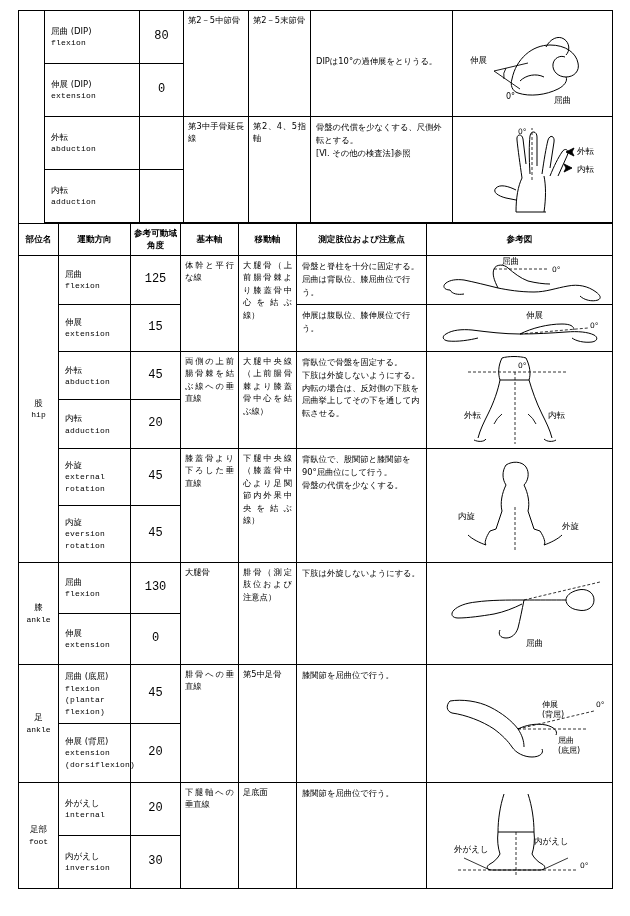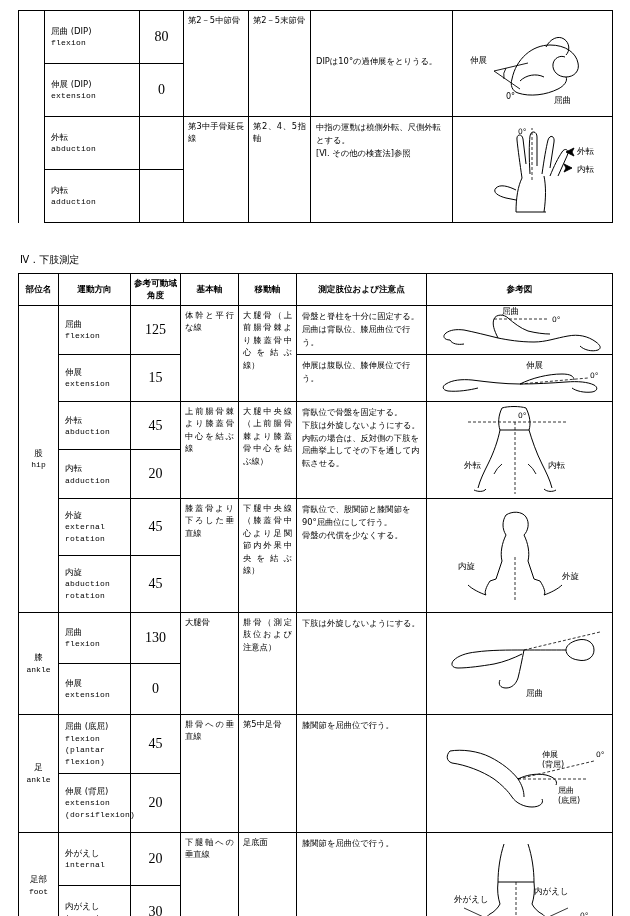--- a/index.html
+++ b/index.html
@@ -62,22 +62,22 @@
   .note-cell {
     font-family: "DejaVu Sans", sans-serif;
     font-size: 8.3px;
     line-height: 1.55;
     text-align: left;
     padding: 4px 5px;
     vertical-align: top;
   }
   .angle-cell {
     text-align: center;
-    font-family: Liberation Serif, serif;
-    font-size: 14px;
+    font-family: Liberation Mono, monospace;
+    font-size: 12px;
     margin-top: 27px;
   }
   .part-cell {
     text-align: center;
     font-family: "DejaVu Sans", sans-serif;
     font-size: 8.5px;
     line-height: 1.5;
   }
   .part-cell .en {
     font-family: "Liberation Mono", monospace;
@@ -177,21 +177,21 @@
       </tr>
       <tr>
         <td class="motion-cell" style="height:42px">
           <span class="jp">外転</span>
           <span class="en">abduction</span>
         </td>
         <td class="angle-cell"></td>
         <td class="axis-cell" rowspan="2" style="vertical-align:top">第3中手骨延長線</td>
         <td class="axis-cell" rowspan="2" style="vertical-align:top">第2、4、5指軸</td>
         <td class="note-cell" rowspan="2">
-          <div style="white-space:pre-line">中指の運動は橈側外転、尺側外転とする。
+          <div style="white-space:pre-line">骨盤の代償を少なくする、尺側外転とする。
 [Ⅵ. その他の検査法]参照</div>
         </td>
         <td class="fig-cell" rowspan="2">
           <svg class="fig" width="158" height="100" viewBox="0 0 158 100">
             <g fill="none" stroke="#000" stroke-width="1">
               <path d="M62 92 C 62 78, 64 66, 68 58"></path>
               <path d="M90 92 C 92 78, 92 66, 90 56"></path>
               <path d="M68 58 C 66 44, 64 30, 63 20"></path>
               <path d="M63 20 C 62 14, 68 13, 69 19 L 72 44"></path>
               <path d="M76 54 C 75 38, 75 24, 76 16"></path>
@@ -220,21 +220,20 @@
       <tr>
         <td class="motion-cell" style="height:42px">
           <span class="jp">内転</span>
           <span class="en">adduction</span>
         </td>
         <td class="angle-cell"></td>
       </tr>
     </tbody>
   </table>
 
-  <div class="section-title">Ⅳ．下肢測定</div>
 
   <table>
     <colgroup>
       <col style="width:40px">
       <col style="width:72px">
       <col style="width:50px">
       <col style="width:58px">
       <col style="width:58px">
       <col style="width:130px">
       <col style="width:186px">
@@ -316,21 +315,21 @@
             <text x="162" y="20" font-size="7.5">0°</text>
           </svg>
         </td>
       </tr>
       <tr>
         <td class="motion-cell" style="height:36px">
           <span class="jp">外転</span>
           <span class="en">abduction</span>
         </td>
         <td class="angle-cell">45</td>
-        <td class="axis-cell" rowspan="2" style="vertical-align:top">上前腸骨棘より膝蓋骨中心を結ぶ線</td>
+        <td class="axis-cell" rowspan="2" style="vertical-align:top">両側の上前腸骨棘を結ぶ線への垂直線</td>
         <td class="axis-cell" rowspan="2" style="vertical-align:top">大腿中央線（上前腸骨棘より膝蓋骨中心を結ぶ線）</td>
         <td class="note-cell" rowspan="2">
           <div style="white-space:pre-line">背臥位で骨盤を固定する。
 下肢は外旋しないようにする。
 内転の場合は、反対側の下肢を屈曲挙上してその下を通して内転させる。</div>
         </td>
         <td class="fig-cell" rowspan="2">
           <svg class="fig" width="184" height="96" viewBox="0 0 184 96">
             <g fill="none" stroke="#000" stroke-width="1">
               <path d="M74 6 C 80 4, 92 4, 98 6"></path>
@@ -397,21 +396,21 @@
               <path d="M87 50 L 87 94" stroke-dasharray="3,2"></path>
             </g>
             <text x="30" y="62" font-size="8.5">内旋</text>
             <text x="134" y="72" font-size="8.5">外旋</text>
           </svg>
         </td>
       </tr>
       <tr>
         <td class="motion-cell" style="height:46px">
           <span class="jp">内旋</span>
-          <span class="en">abduction rotation</span>
+          <span class="en">eversion rotation</span>
         </td>
         <td class="angle-cell">45</td>
       </tr>
 
       <tr>
         <td class="part-cell" rowspan="2">
           <span>膝</span>
           <span class="en">ankle</span>
         </td>
         <td class="motion-cell" style="height:40px">

